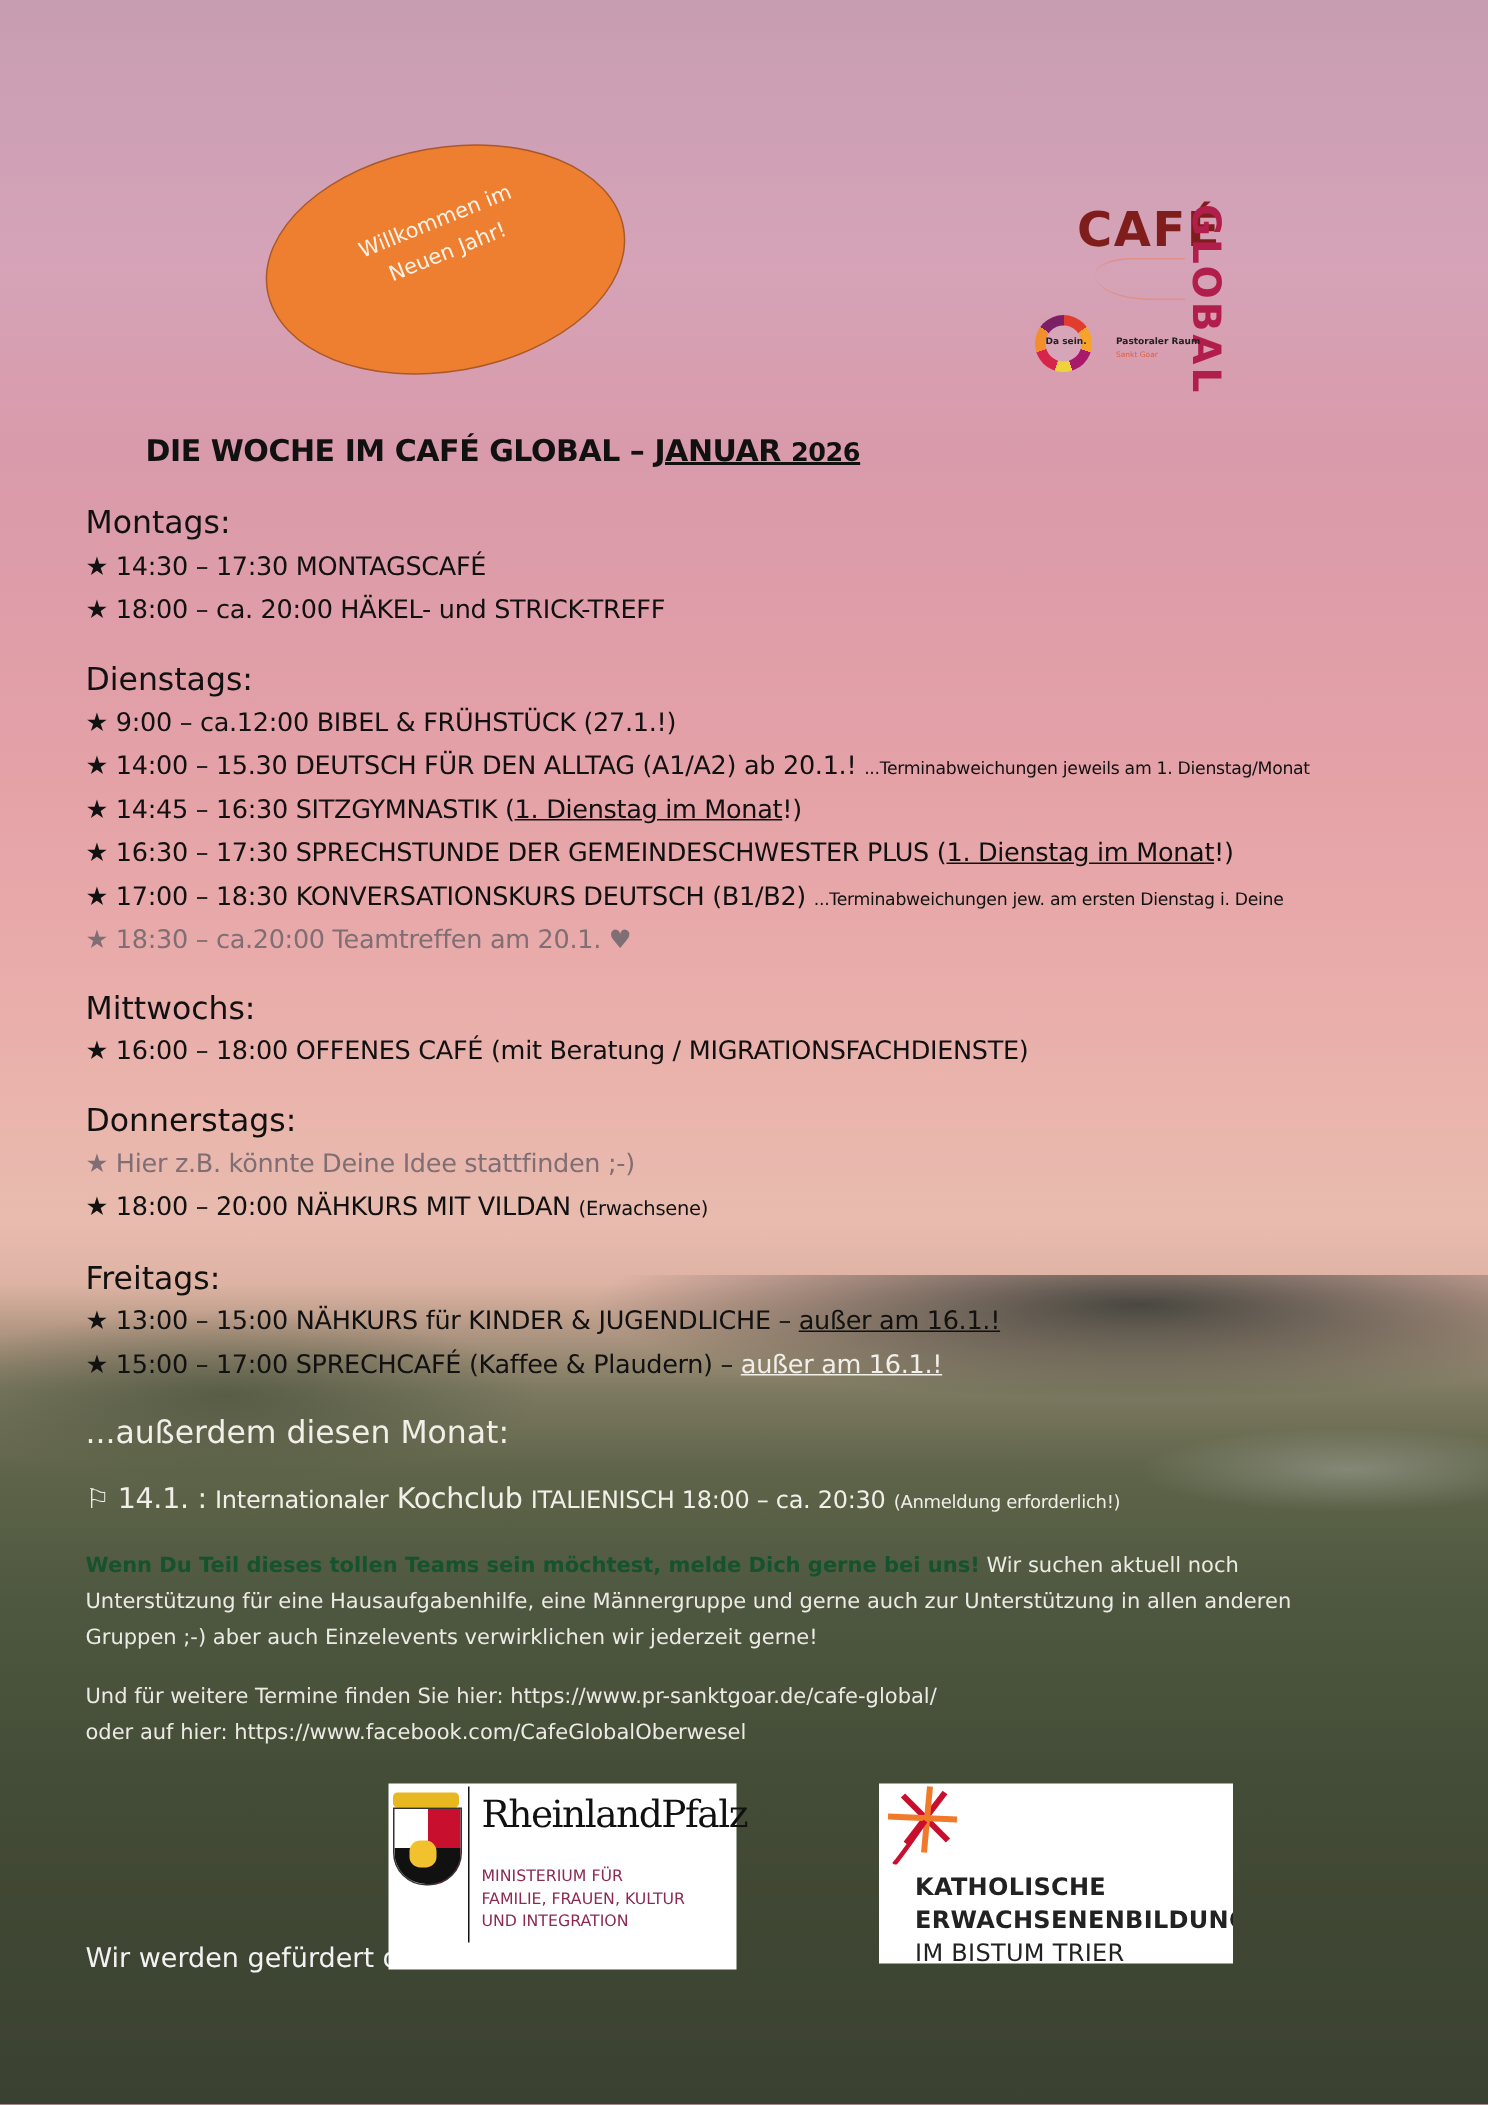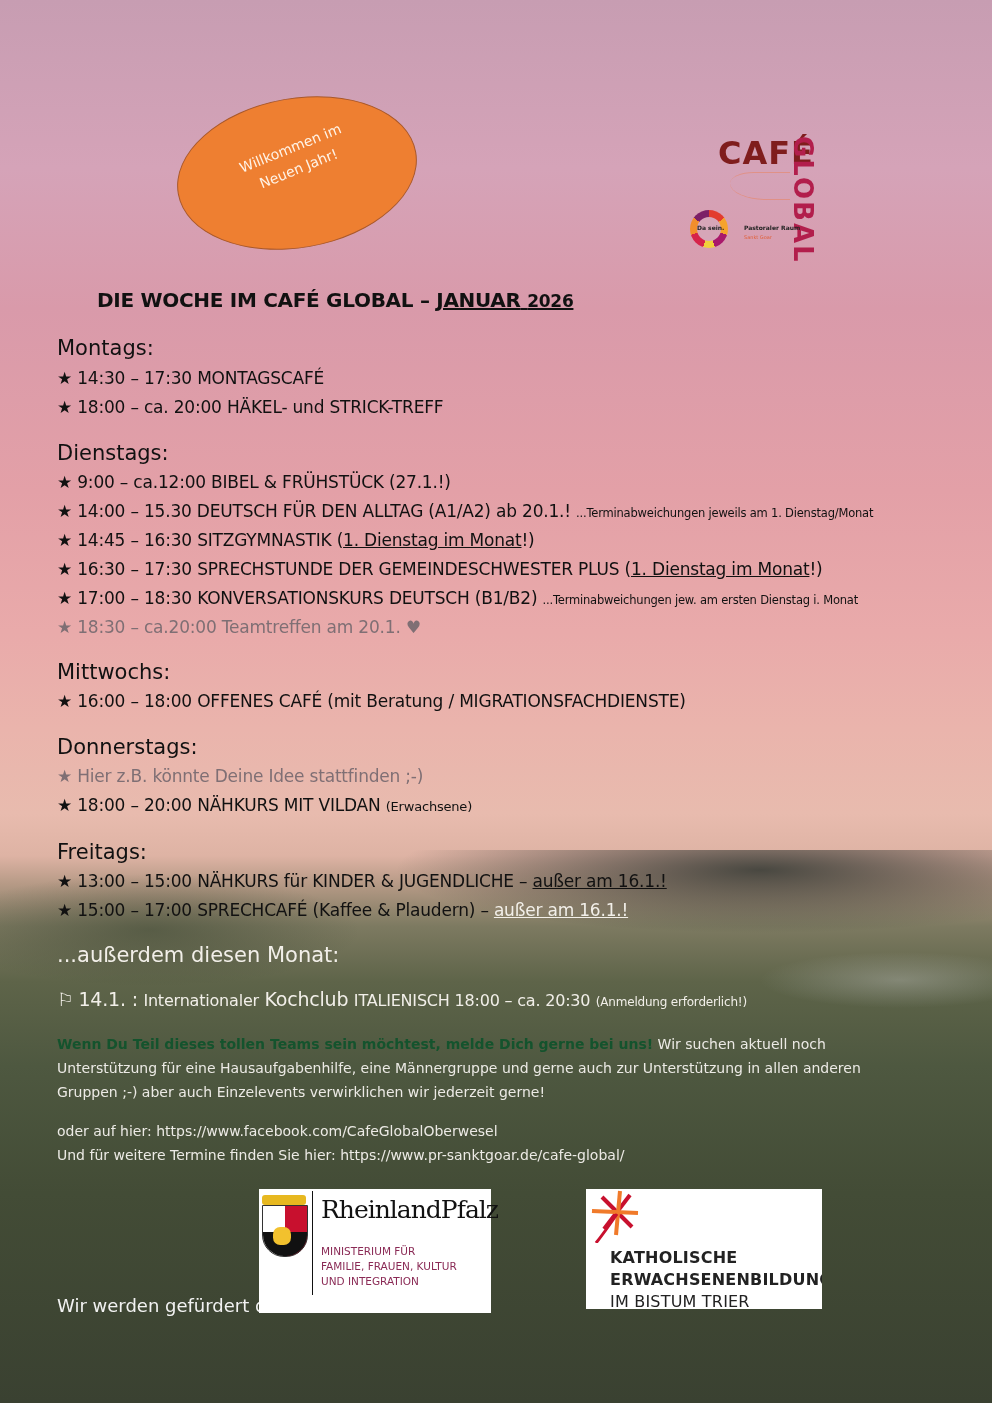--- a/index.html
+++ b/index.html
@@ -129,21 +129,21 @@
 
   <div class="day" style="top:336px">Montags:</div>
   <div class="ev" style="top:368px">★ 14:30 – 17:30 MONTAGSCAFÉ</div>
   <div class="ev" style="top:397px">★ 18:00 – ca. 20:00 HÄKEL- und STRICK-TREFF</div>
 
   <div class="day" style="top:441px">Dienstags:</div>
   <div class="ev" style="top:472px">★ 9:00 – ca.12:00 BIBEL &amp; FRÜHSTÜCK (27.1.!)</div>
   <div class="ev" style="top:501px"><span>★ 14:00 – 15.30 DEUTSCH FÜR DEN ALLTAG (A1/A2) ab 20.1.! </span><span class="note">...Terminabweichungen jeweils am 1. Dienstag/Monat</span></div>
   <div class="ev" style="top:530px"><span>★ 14:45 – 16:30 SITZGYMNASTIK  (</span><span class="u">1. Dienstag im Monat</span><span>!)</span></div>
   <div class="ev" style="top:559px"><span>★ 16:30 – 17:30 SPRECHSTUNDE DER GEMEINDESCHWESTER PLUS  (</span><span class="u">1. Dienstag im Monat</span><span>!)</span></div>
-  <div class="ev" style="top:588px"><span>★ 17:00 – 18:30 KONVERSATIONSKURS DEUTSCH (B1/B2)  </span><span class="note">...Terminabweichungen jew. am ersten Dienstag i. Monat</span></div>
+  <div class="ev" style="top:588px"><span>★ 17:00 – 18:30 KONVERSATIONSKURS DEUTSCH (B1/B2)  </span><span class="note">...Terminabweichungen jew. am ersten Dienstag i. Deine</span></div>
   <div class="ev grey" style="top:617px">★ 18:30 – ca.20:00 Teamtreffen am 20.1. ♥</div>
 
   <div class="day" style="top:660px">Mittwochs:</div>
   <div class="ev" style="top:691px">★ 16:00 – 18:00 OFFENES CAFÉ (mit Beratung / MIGRATIONSFACHDIENSTE)</div>
 
   <div class="day" style="top:735px">Donnerstags:</div>
   <div class="ev grey" style="top:766px">★ Hier z.B. könnte Deine Idee stattfinden ;-)</div>
   <div class="ev" style="top:795px"><span>★ 18:00 – 20:00 NÄHKURS MIT VILDAN </span><span class="small">(Erwachsene)</span></div>
 
   <div class="day" style="top:840px">Freitags:</div>
@@ -155,22 +155,22 @@
     <span>⚐</span>
     <span style="font-size:19px">14.1. :</span>
     <span style="font-size:16px">Internationaler</span>
     <span style="font-size:19px">Kochclub</span>
     <span style="font-size:16px">ITALIENISCH 18:00 – ca. 20:30</span>
     <span style="font-size:12px">(Anmeldung erforderlich!)</span>
   </div>
 
   <div class="para" style="top:1032px"><b>Wenn Du Teil dieses tollen Teams sein möchtest, melde Dich gerne bei uns!</b><span> Wir suchen aktuell noch Unterstützung für eine Hausaufgabenhilfe, eine Männergruppe und gerne auch zur Unterstützung in allen anderen Gruppen ;-) aber auch Einzelevents verwirklichen wir jederzeit gerne!</span></div>
   <div class="para" style="top:1119px">
+    <div>Und für weitere Termine finden Sie hier:  https://www.pr-sanktgoar.de/cafe-global/</div>
     <div>oder auf hier:  https://www.facebook.com/CafeGlobalOberwesel</div>
-    <div>Und für weitere Termine finden Sie hier:  https://www.pr-sanktgoar.de/cafe-global/</div>
   </div>
 </div>
 
 <div class="sponsor-label">Wir werden gefürdert durch:</div>
 
 <div class="rlp">
   <div class="crown"></div>
   <div class="shield"></div>
   <div class="lion"></div>
   <div class="divider"></div>

